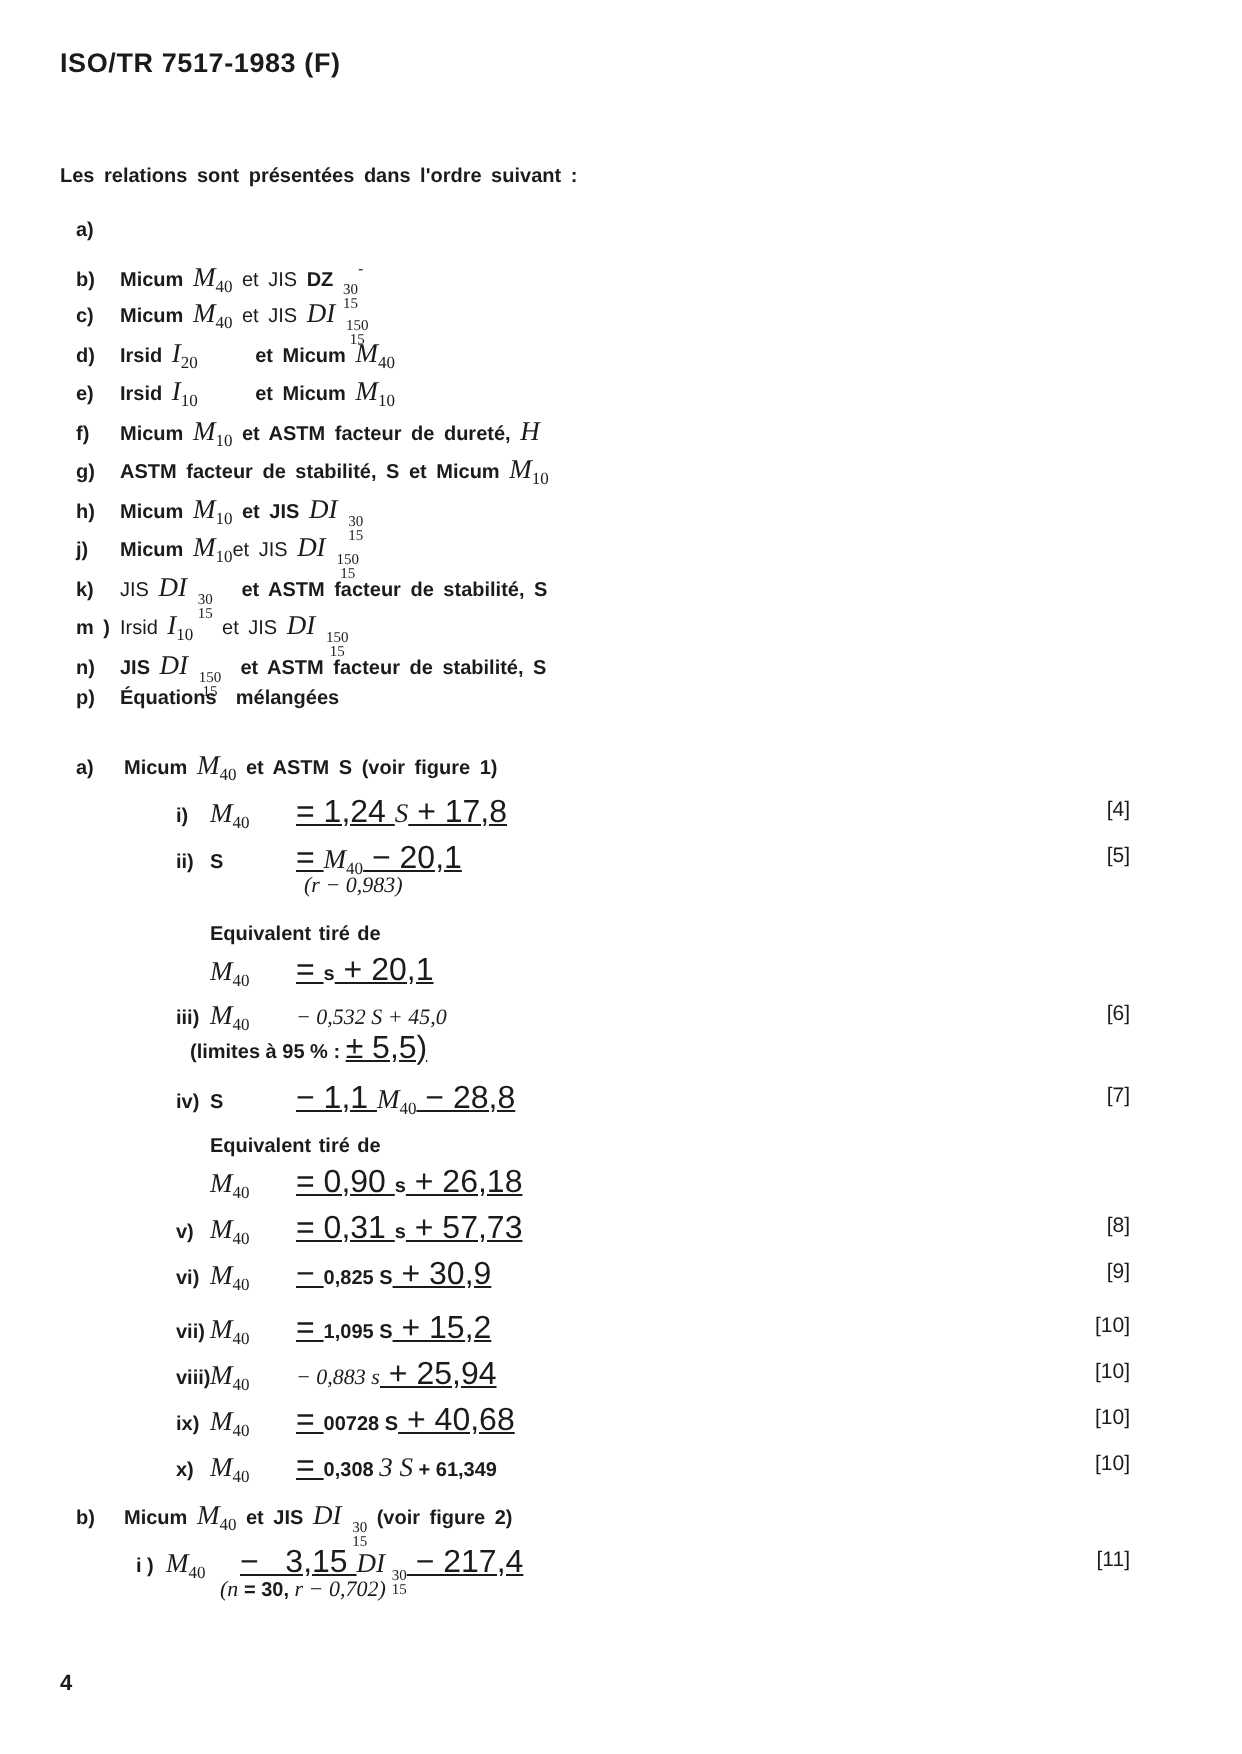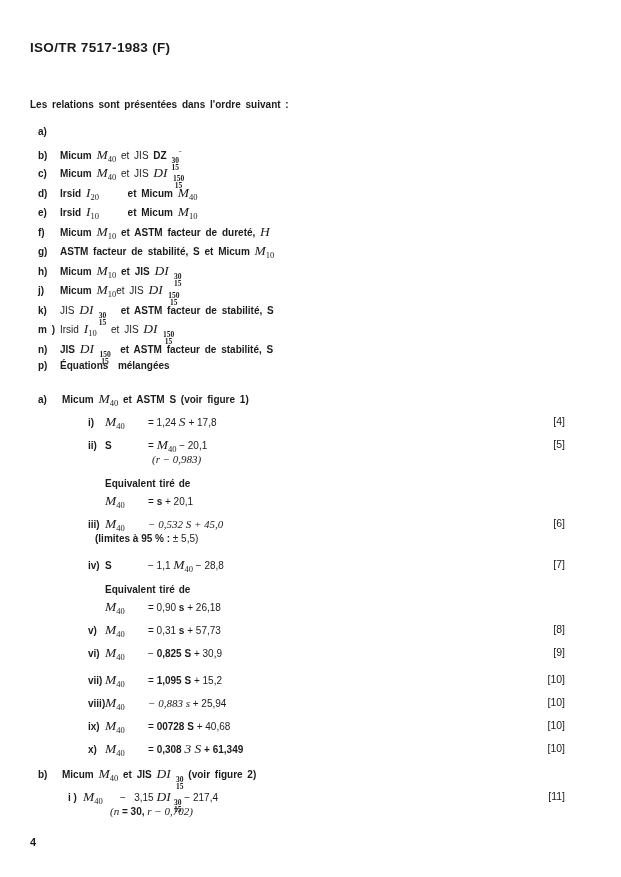--- a/index.html
+++ b/index.html
@@ -5,21 +5,21 @@
   html,body{margin:0;padding:0;background:#ffffff;}
   .page{
     position:relative;
     width:621px;height:877px;
     background:#ffffff;
     color:#1b1b1b;
     font-family:"Liberation Sans",sans-serif;
     overflow:hidden;
   }
   .header{
-    padding-top:40px;margin-left:30px;
+    padding-top:24px;margin-left:30px;
     font-size:13.5px;font-weight:bold;letter-spacing:.3px;
   }
   .intro{
     margin:44px 0 0 30px;
     font-size:10px;font-weight:bold;word-spacing:2px;
   }
   .toc{margin:16px 0 0 38px;padding-bottom:1px;}
   .toc-row{
     display:flex;align-items:baseline;
     height:14px;margin-bottom:5.5px;
@@ -50,29 +50,29 @@
   .eq-ref{position:absolute;right:56px;top:1px;font-size:10.5px;font-weight:normal;}
   .plain-row{margin:12px 0 0 105px;height:13px;font-size:10px;font-weight:bold;word-spacing:1px;}
   .note-row{margin:1px 0 0 152px;height:13px;font-size:10.5px;white-space:nowrap;}
   .note-row.n2{margin-left:95px;}
   .note-row.nb{margin-left:110px;}
   .page-num{position:absolute;left:30px;top:836px;font-size:11px;font-weight:bold;}
 
   
   .sg-b{font-weight:bold;}
   .sg-r{font-weight:normal;}
-  .sg-n{font-weight:normal;font-size:10px;}
+  .sg-n{font-weight:normal;font-size:16px;text-decoration:underline;}
   .sg-m{font-family:"Liberation Serif",serif;font-style:italic;font-weight:normal;font-size:13.5px;}
   .sg-sub{font-family:"Liberation Serif",serif;font-style:normal;font-weight:normal;font-size:8.5px;vertical-align:-3px;}
   .sg-sup{font-weight:normal;font-size:8px;vertical-align:6px;}
   .sg-bs{font-weight:bold;font-size:10px;}
   .sg-it{font-family:"Liberation Serif",serif;font-style:italic;font-weight:normal;font-size:11px;}
   .frac{
     display:inline-flex;flex-direction:column;align-items:center;
-    font-family:"Liberation Serif",serif;font-style:normal;font-weight:bold;
+    font-family:"Liberation Serif",serif;font-style:normal;font-weight:normal;
     font-size:7.5px;line-height:7px;vertical-align:-4px;text-align:right;
   }
 </style>
 </head>
 <body>
 
 <div class="page">
   <div class="header">ISO/TR 7517-1983 (F)</div>
   <div class="intro">Les relations sont présentées dans l'ordre suivant :</div>
   <div class="toc">

